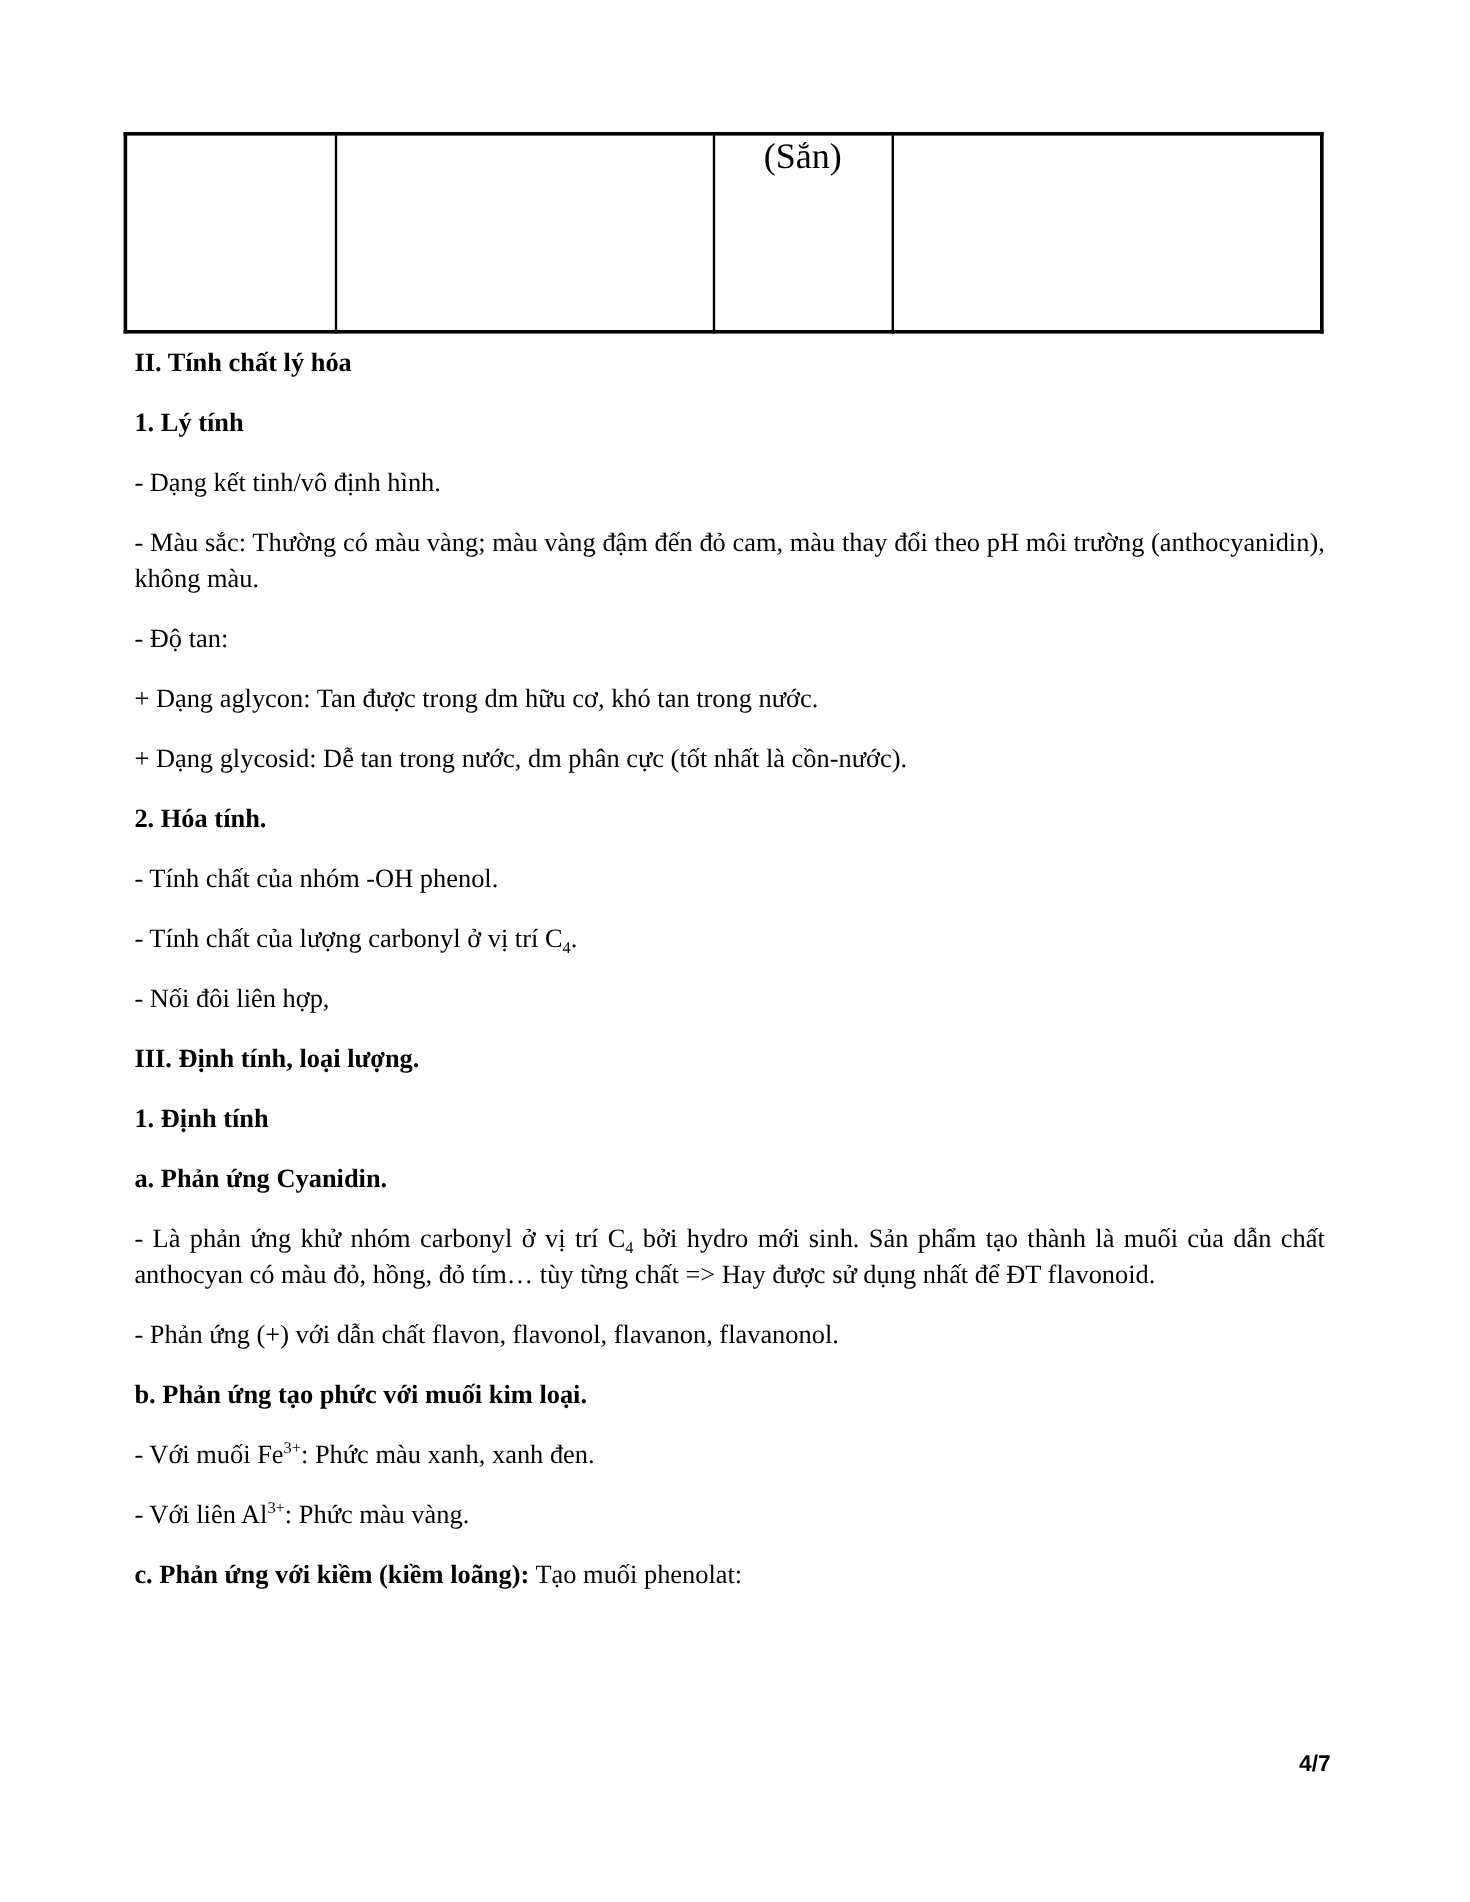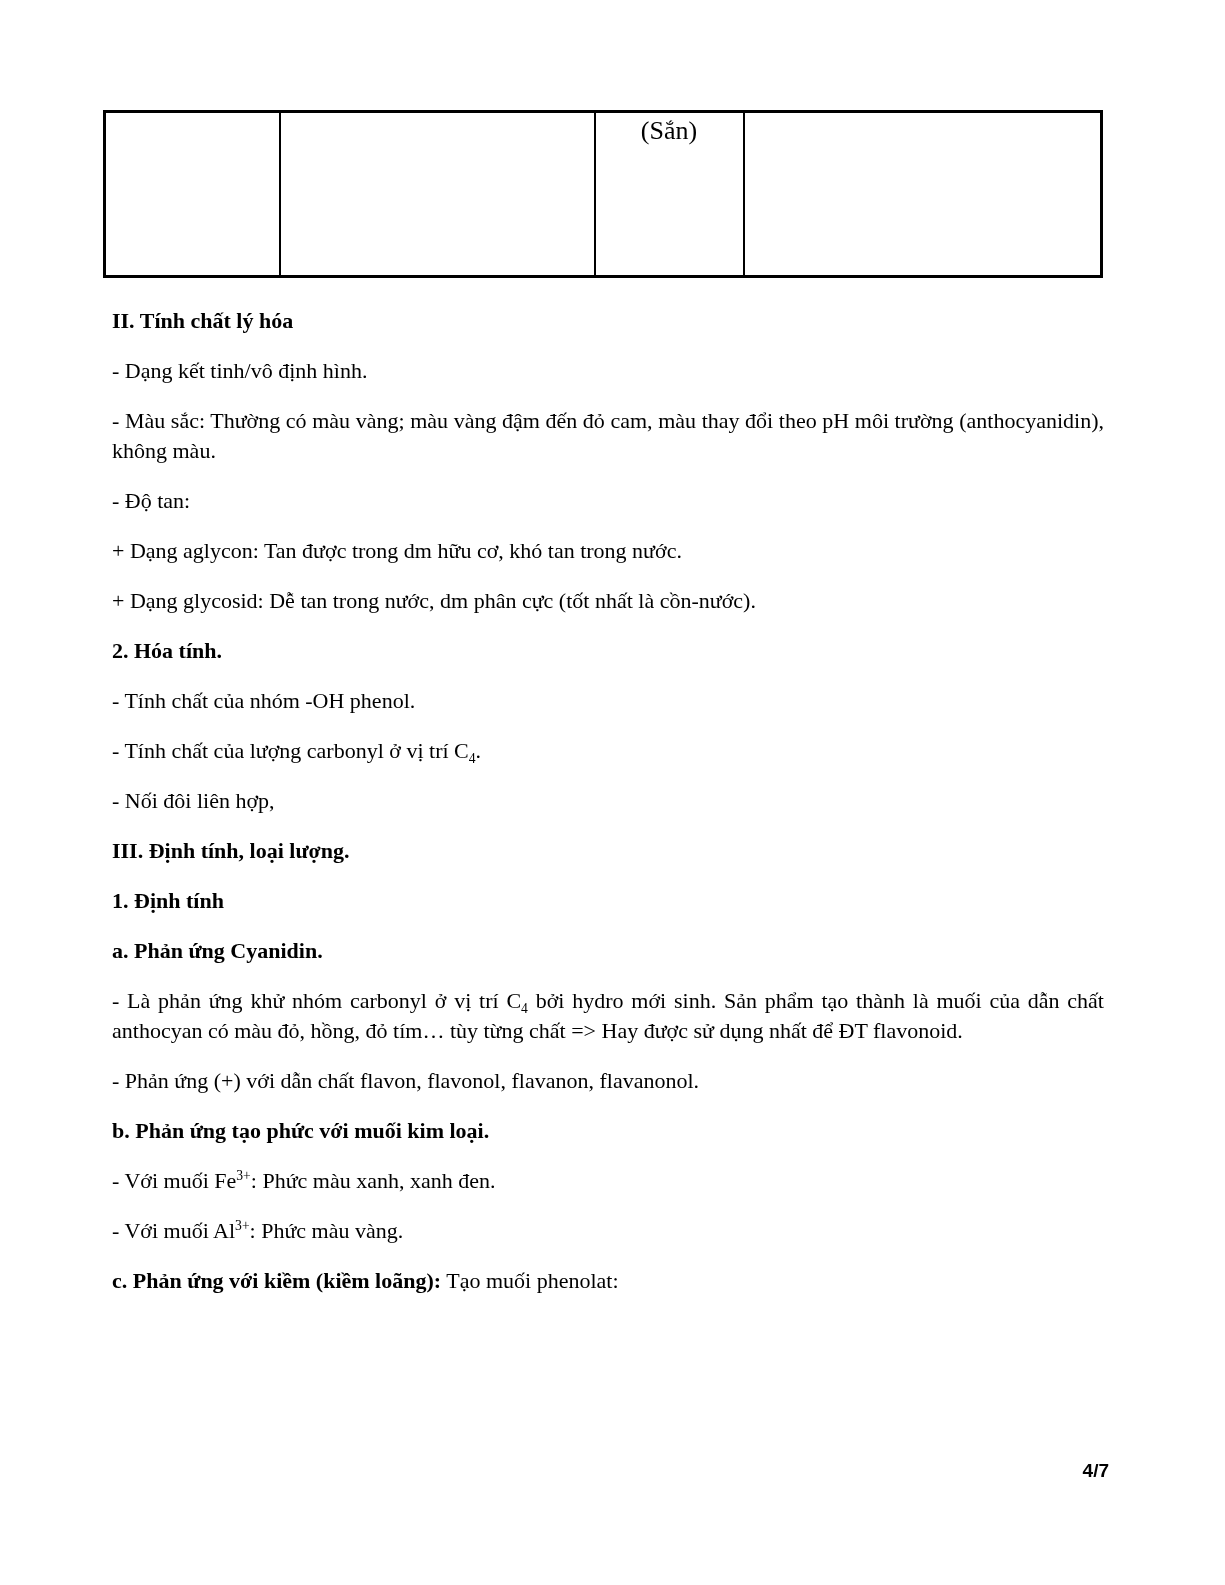--- a/index.html
+++ b/index.html
@@ -28,34 +28,33 @@
     width: 997px;
     height: 168px;
     border-collapse: collapse;
     table-layout: fixed;
     border: 3px solid #000000;
   }
   .top-table td {
     border: 2px solid #000000;
     vertical-align: top;
     text-align: center;
-    font-size: 26px;
+    font-size: 30px;
     line-height: 30px;
     padding-top: 3px;
   }
 
   
   .content {
     position: absolute;
     left: 112px;
     top: 278px;
     width: 992px;
     font-size: 22px;
     line-height: 30px;
-    margin-top: 19px;
   }
   .content p { margin-top: 20px; }
   .content p:first-child { margin-top: 9px; }
   .content p.bold { font-weight: bold; }
   .content p.justify { text-align: justify; }
   .content b { font-weight: bold; }
   .content sub {
     vertical-align: sub;
     font-size: 0.62em;
     line-height: 0;
@@ -88,35 +87,36 @@
         <td style="width:175px;"></td>
         <td style="width:315px;"></td>
         <td style="width:149px;"><span>(Sắn)</span></td>
         <td style="width:358px;"></td>
       </tr>
     </tbody>
   </table>
 
   <div class="content">
       <p class="bold"><span>II. Tính chất lý hóa</span></p>
+      <p class="bold"><span>1. Lý tính</span></p>
       <p><span>- Dạng kết tinh/vô định hình.</span></p>
       <p class="justify"><span>- Màu sắc: Thường có màu vàng; màu vàng đậm đến đỏ cam, màu thay đổi theo pH môi trường (anthocyanidin), không màu.</span></p>
       <p><span>- Độ tan:</span></p>
       <p><span>+ Dạng aglycon: Tan được trong dm hữu cơ, khó tan trong nước.</span></p>
       <p><span>+ Dạng glycosid: Dễ tan trong nước, dm phân cực (tốt nhất là cồn-nước).</span></p>
       <p class="bold"><span>2. Hóa tính.</span></p>
       <p><span>- Tính chất của nhóm -OH phenol.</span></p>
       <p><span>- Tính chất của lượng carbonyl ở vị trí C</span><sub>4</sub><span>.</span></p>
       <p><span>- Nối đôi liên hợp,</span></p>
       <p class="bold"><span>III. Định tính, loại lượng.</span></p>
       <p class="bold"><span>1. Định tính</span></p>
       <p class="bold"><span>a. Phản ứng Cyanidin.</span></p>
       <p class="justify"><span>- Là phản ứng khử nhóm carbonyl ở vị trí C</span><sub>4</sub><span> bởi hydro mới sinh. Sản phẩm tạo thành là muối của dẫn chất anthocyan có màu đỏ, hồng, đỏ tím… tùy từng chất =&gt; Hay được sử dụng nhất để ĐT flavonoid.</span></p>
       <p><span>- Phản ứng (+) với dẫn chất flavon, flavonol, flavanon, flavanonol.</span></p>
       <p class="bold"><span>b. Phản ứng tạo phức với muối kim loại.</span></p>
       <p><span>- Với muối Fe</span><sup>3+</sup><span>: Phức màu xanh, xanh đen.</span></p>
-      <p><span>- Với muối Al</span><sup>3+</sup><span>: Phức màu vàng.</span></p>
+      <p><span>- Với liên Al</span><sup>3+</sup><span>: Phức màu vàng.</span></p>
       <p><b>c. Phản ứng với kiềm (kiềm loãng):</b><span> Tạo muối phenolat:</span></p>
     </div>
 
   <div class="page-number">4/7</div>
 
 </div>
 
 </body></html>

